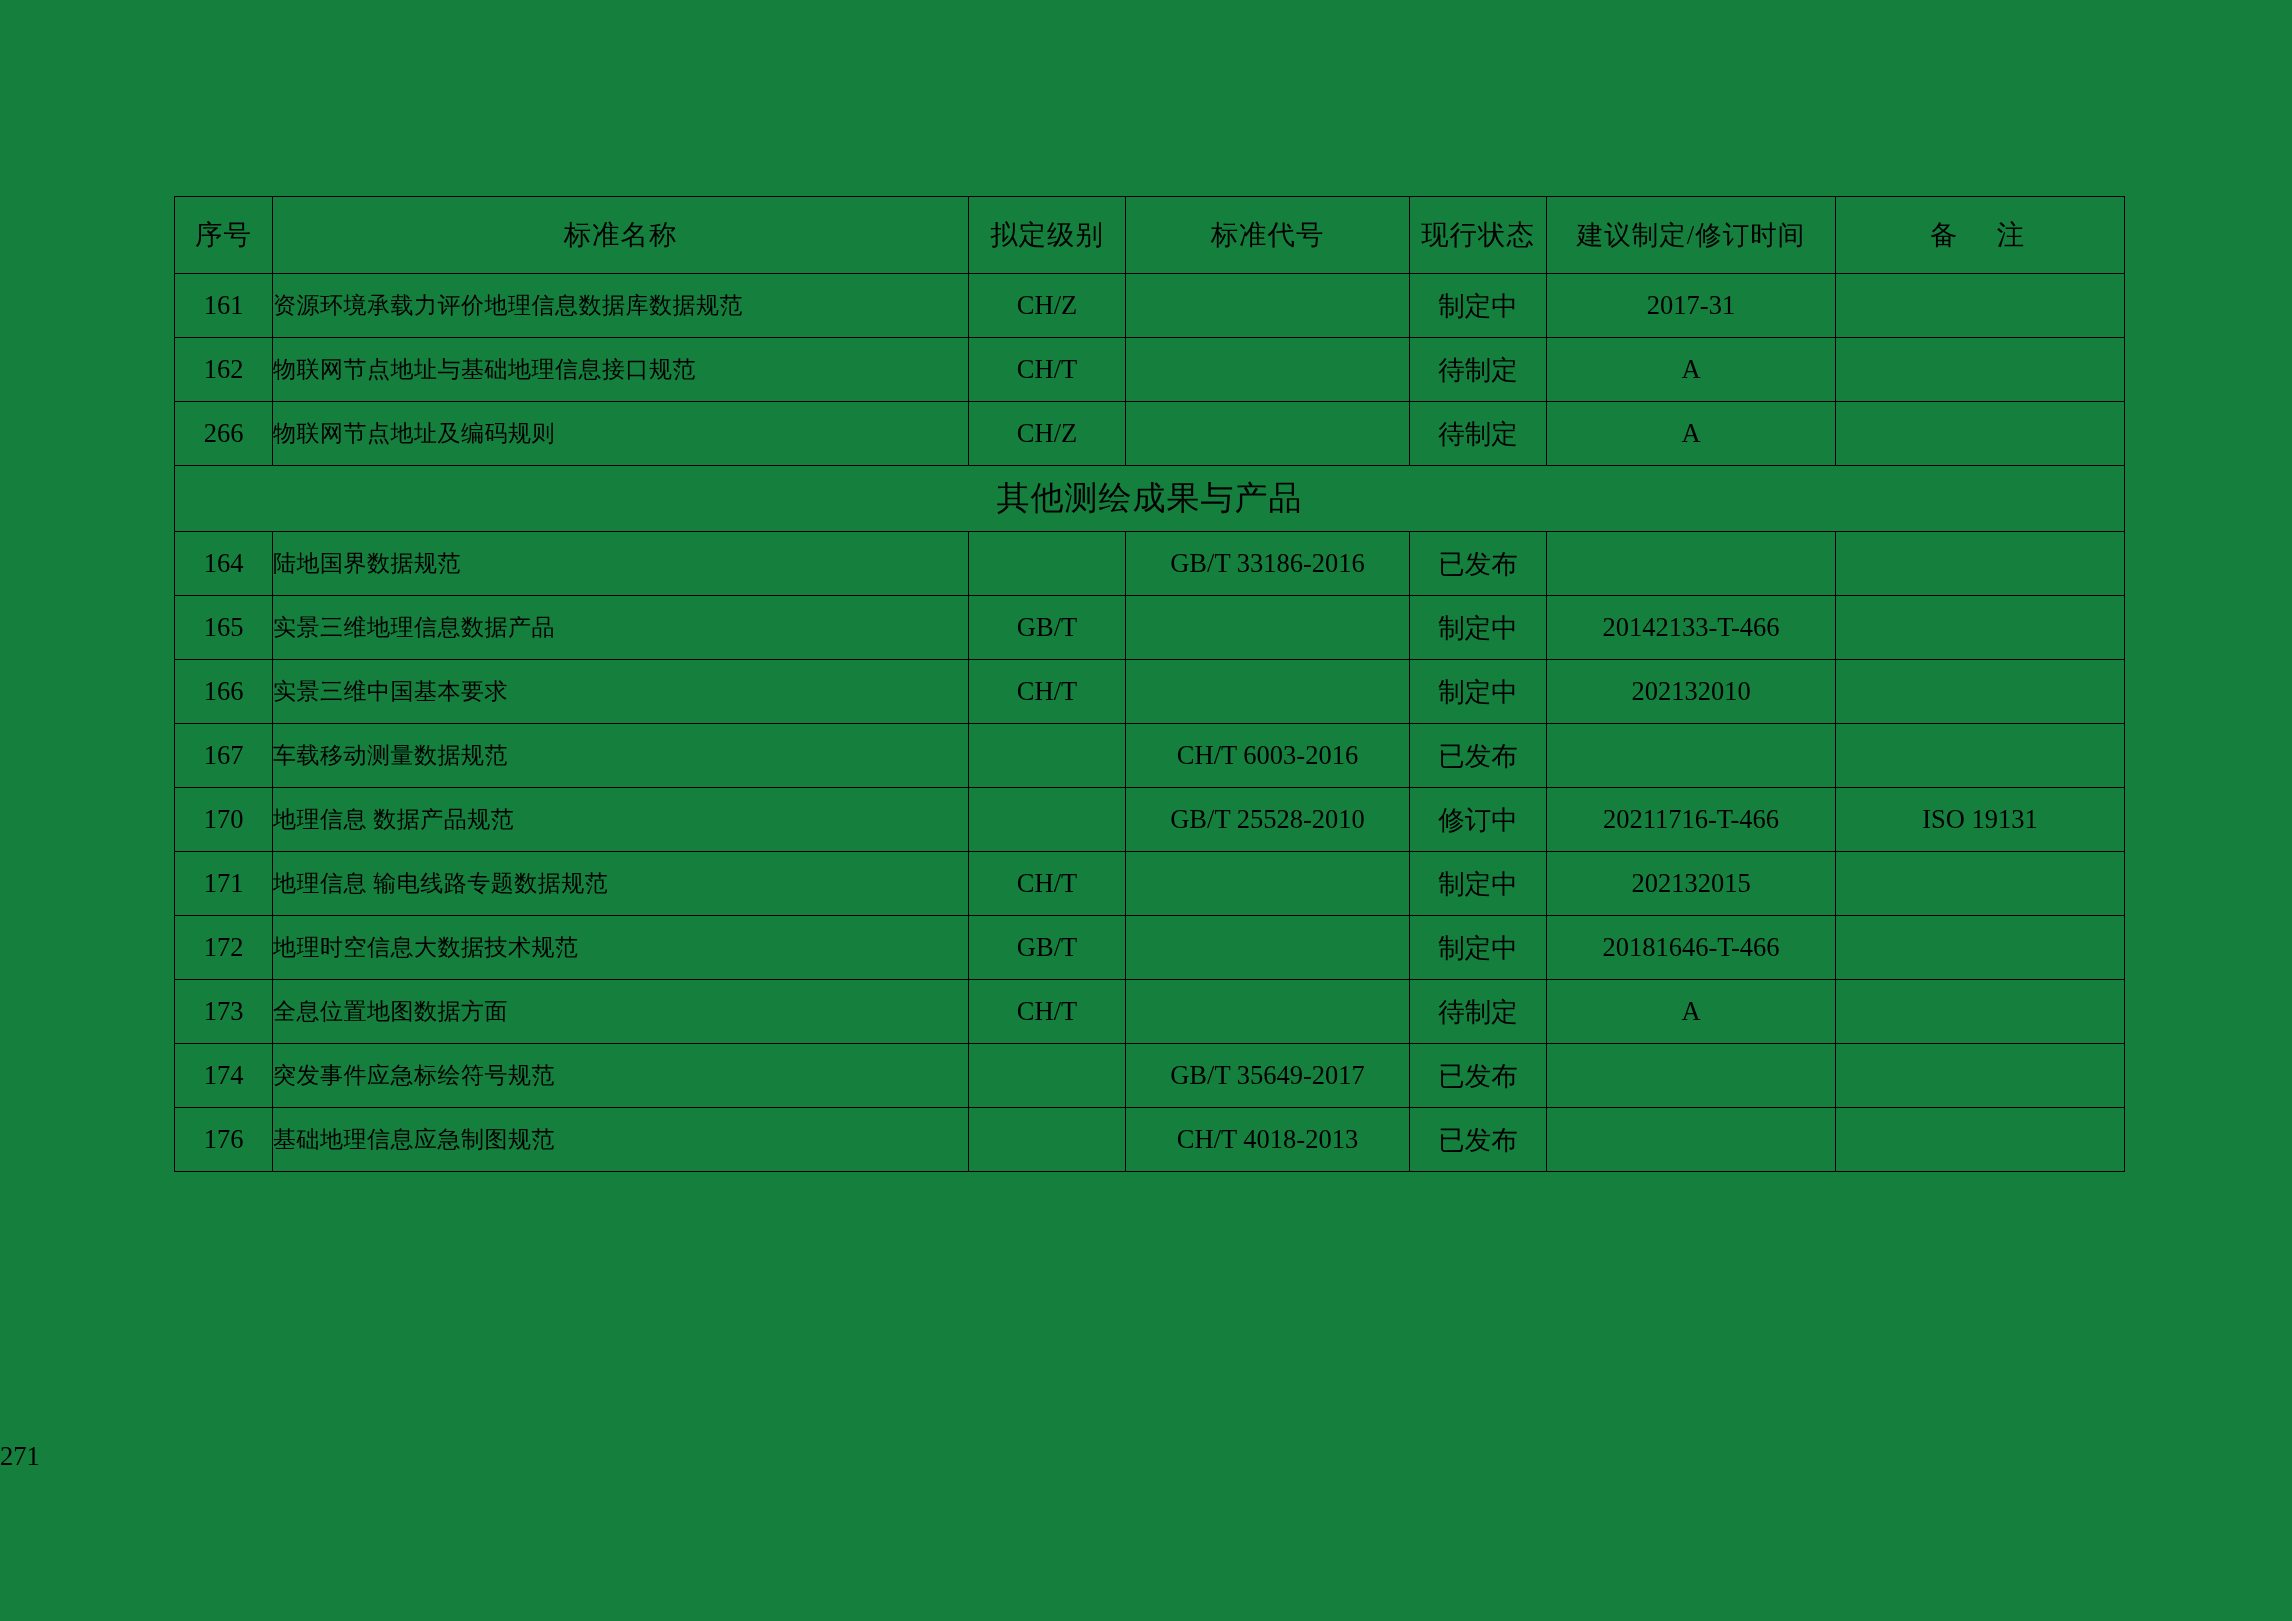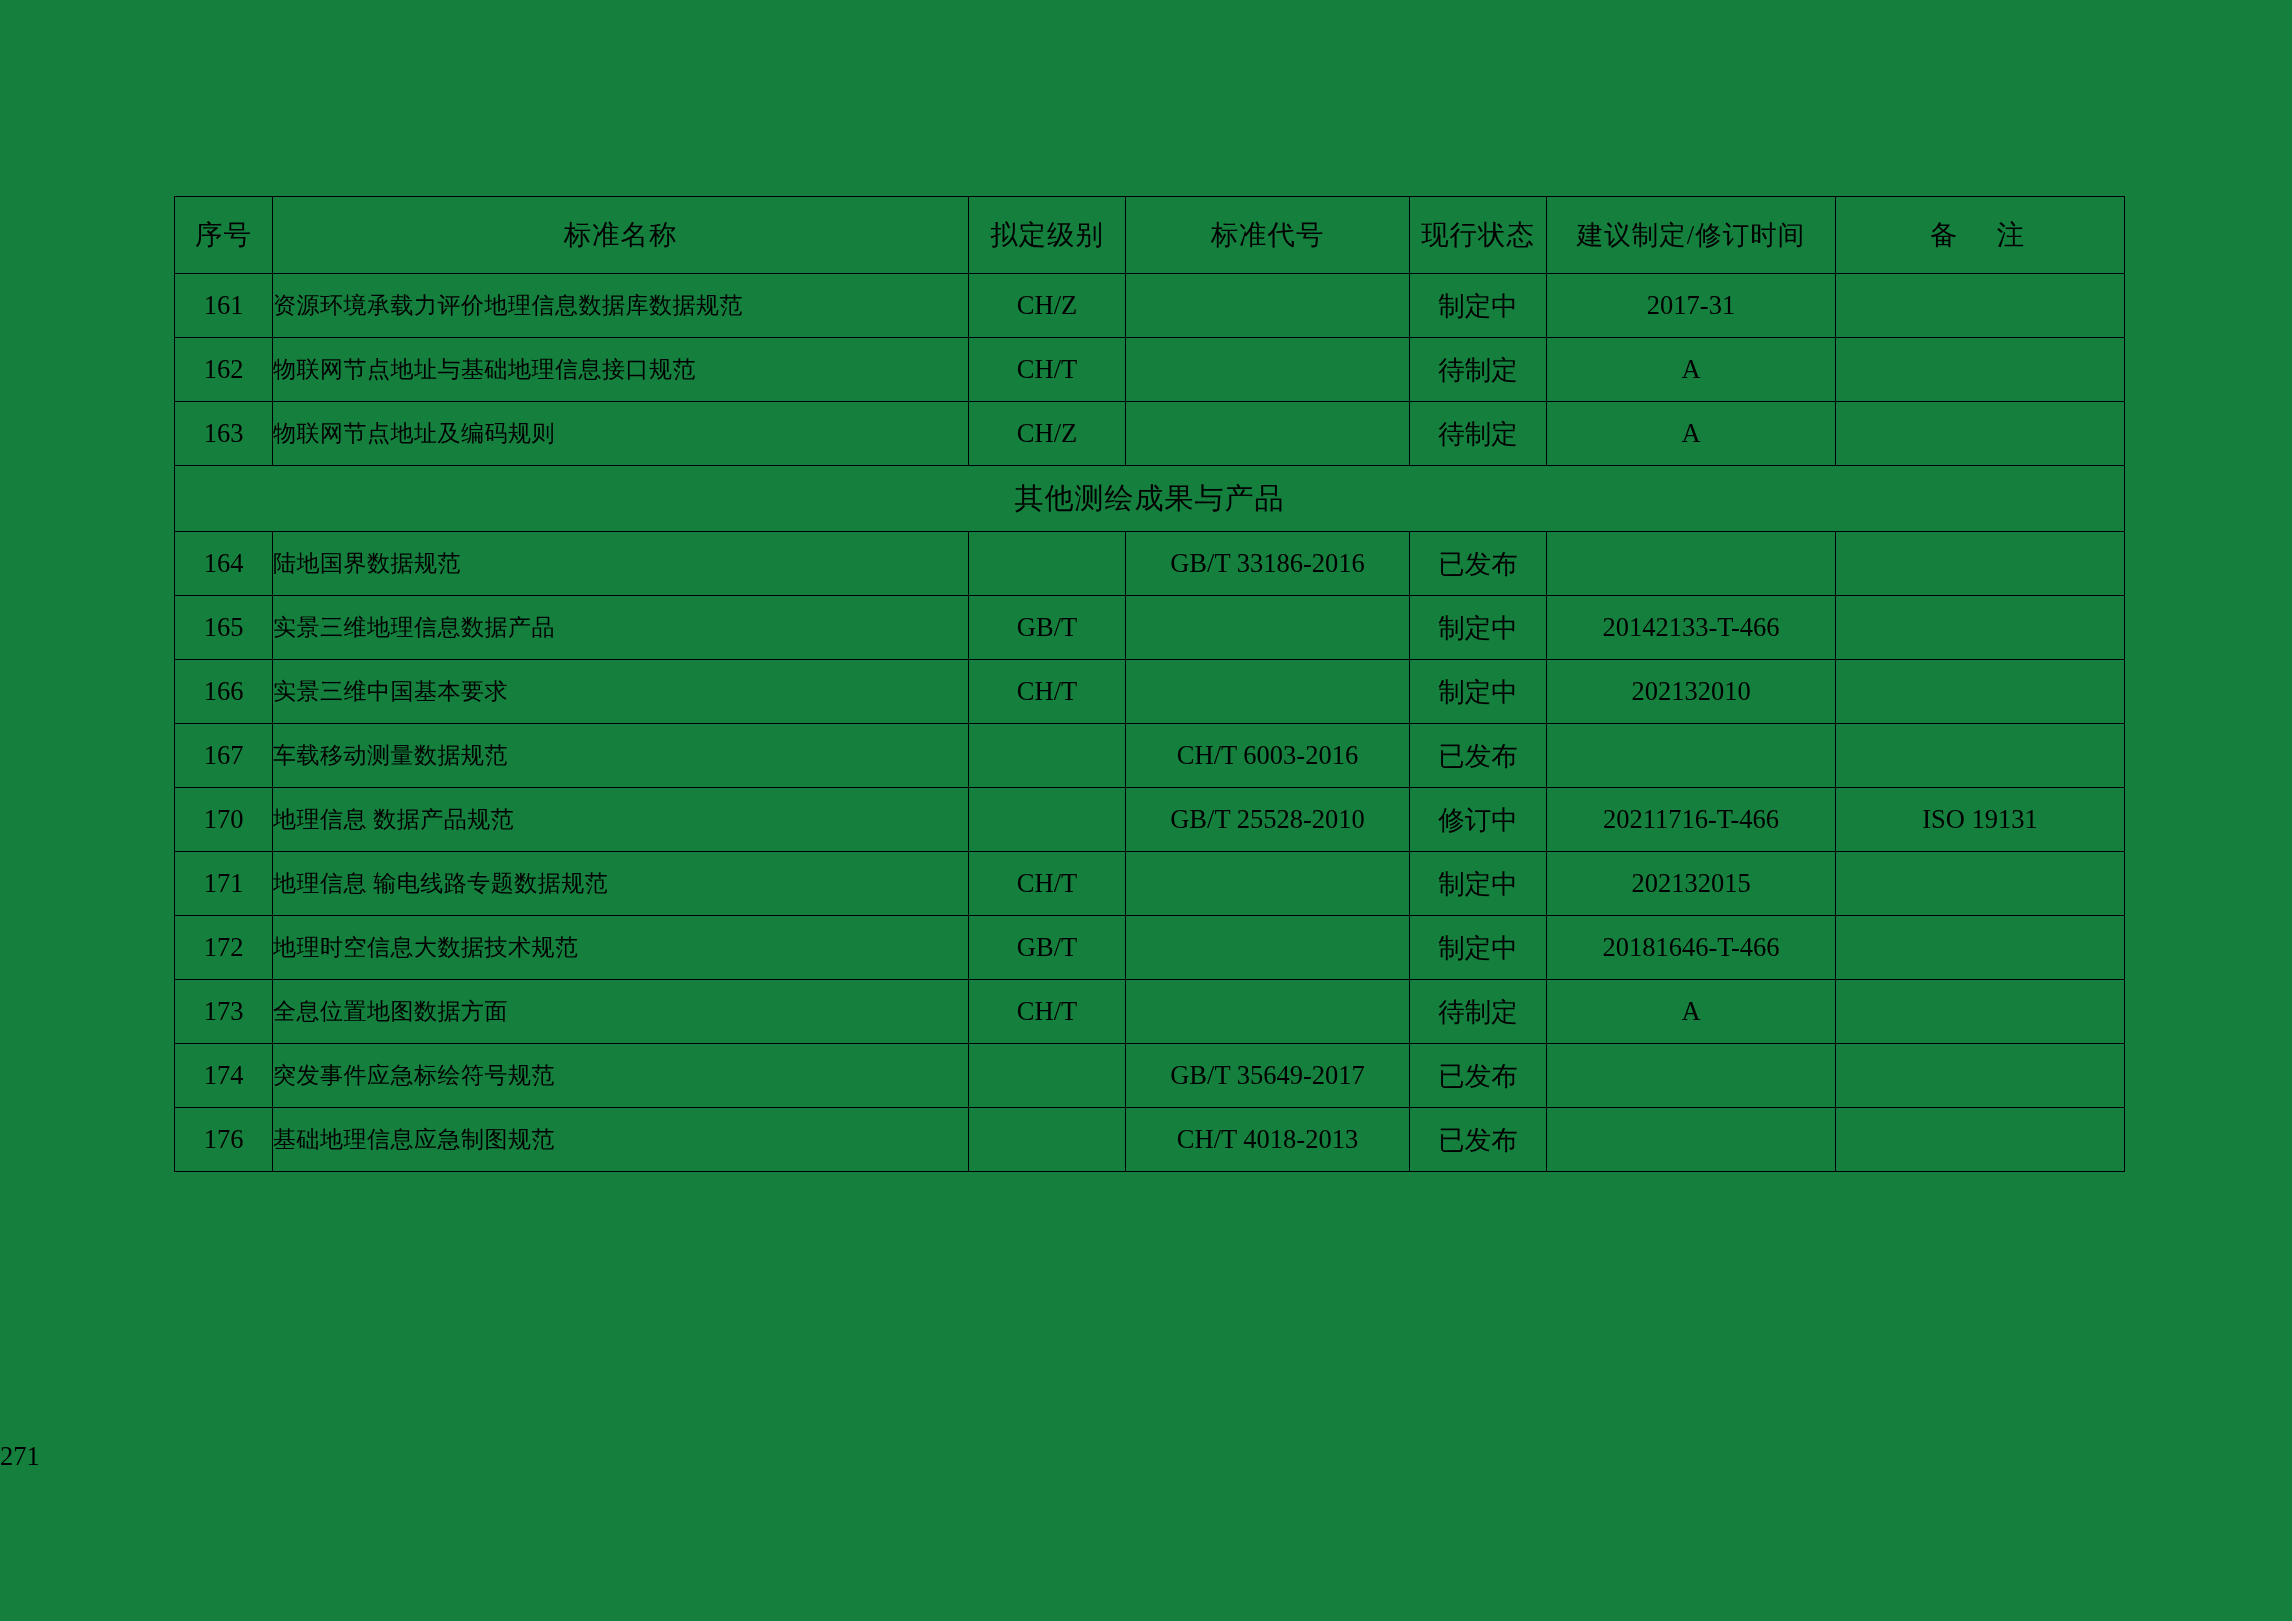--- a/index.html
+++ b/index.html
@@ -77,21 +77,21 @@
     padding-left: 21.6px;
     font-size: 23px;
     letter-spacing: 0.5px;
   }
   td.level, td.code, td.status, td.time, td.remark {
     text-align: center;
   }
   td.section {
     text-align: center;
     font-weight: bold;
-    font-size: 29px;
+    font-size: 33px;
     height: 65px;
     letter-spacing: 1px;
   }
   .pagenum {
     position: absolute;
     top: 1441px;
     left: 0;
     width: 2293px;
     font-size: 26.5px;
     font-family: "Liberation Serif", serif;
@@ -136,21 +136,21 @@
         <tr>
           <td class="seq">162</td>
           <td class="name">物联网节点地址与基础地理信息接口规范</td>
           <td class="level">CH/T</td>
           <td class="code"></td>
           <td class="status">待制定</td>
           <td class="time">A</td>
           <td class="remark"></td>
         </tr>
         <tr>
-          <td class="seq">163</td>
+          <td class="seq">266</td>
           <td class="name">物联网节点地址及编码规则</td>
           <td class="level">CH/Z</td>
           <td class="code"></td>
           <td class="status">待制定</td>
           <td class="time">A</td>
           <td class="remark"></td>
         </tr>
         <tr>
           <td class="section" colspan="7">其他测绘成果与产品</td>
         </tr>

